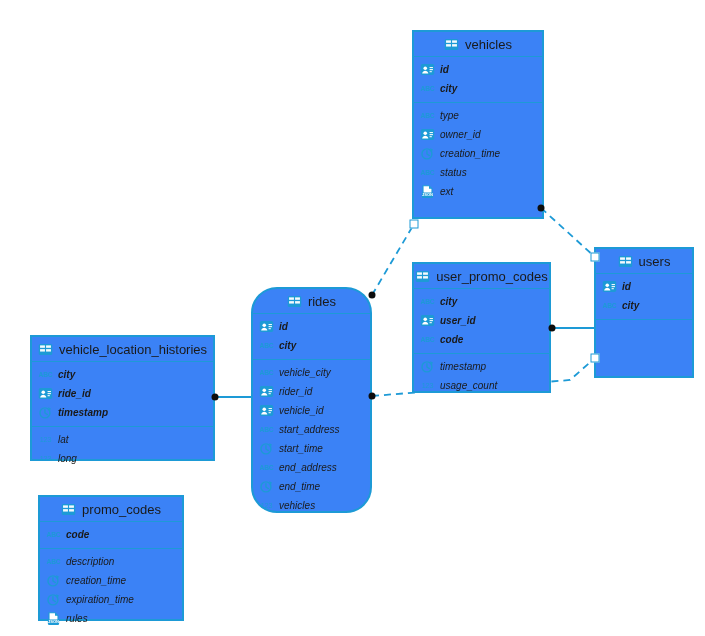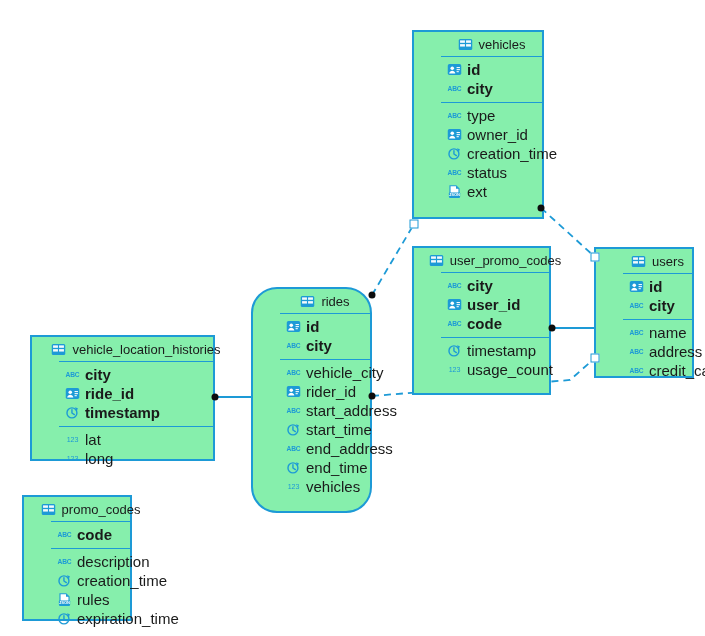--- a/index.html
+++ b/index.html
@@ -24,25 +24,24 @@
   #edges {
     position: absolute;
     left: 0; top: 0;
     width: 705px;
     height: 636px;
     overflow: visible;
     z-index: 1;
   }
   .table-node {
     position: absolute;
-    background: #86efac;
+    background: #3b82f6;
     border: 2px solid #1d9ad6;
     box-sizing: border-box;
     z-index: 2;
-    padding-left: 27px;
   }
   .tbl-header {
     display: flex;
     align-items: center;
     justify-content: center;
     gap: 6px;
     height: 25px;
     border-bottom: 1px solid #1d9ad6;
     padding: 0 6px;
     box-sizing: border-box;
@@ -61,22 +60,23 @@
   .col-row {
     display: flex;
     align-items: center;
     gap: 5px;
     height: 19px;
     padding: 0 6px;
     box-sizing: border-box;
     white-space: nowrap;
   }
   .col-name {
-    font-size: 15px;
+    font-size: 10px;
     color: #1a1a1a;
+    font-style: italic;
   }
   .col-row.is-pk .col-name {
     font-weight: bold;
   }
   .ic {
     width: 15px;
     height: 15px;
     flex: 0 0 15px;
     display: block;
   }
@@ -195,21 +195,21 @@
                 <path d="M3.2 1.8h6.4l3.2 3.2v9.2H3.2z" fill="#ffffff" stroke="#1d9ad6" stroke-width="1.2"></path>
                 <path d="M9.6 1.8l3.2 3.2H9.6z" fill="#1d9ad6"></path>
                 <rect x="2.0" y="9.0" width="12.0" height="5.4" rx="0.8" fill="#1d9ad6"></rect>
                 <text x="8" y="13.3" font-family="Liberation Sans, sans-serif" font-size="4.4" font-weight="bold" fill="#ffffff" text-anchor="middle" letter-spacing="-0.1">JSON</text>
               </svg>
             </span>
             <span class="col-name">ext</span>
           </div>
         </div>
       </div>
-      <div class="table-node" style="left: 412px; top: 246px; width: 139px; height: 149px;">
+      <div class="table-node" style="left: 412px; top: 262px; width: 139px; height: 131px;">
         <div class="tbl-header">
           <span>
             <svg class="ic" viewBox="0 0 16 16">
               <rect x="0.8" y="2.2" width="14.4" height="11.6" rx="1.6" fill="#1d9ad6"></rect>
               <rect x="2.2" y="3.6" width="5.2" height="2.6" fill="#ffffff" opacity="0.95"></rect>
               <rect x="8.6" y="3.6" width="5.2" height="2.6" fill="#ffffff" opacity="0.95"></rect>
               <rect x="2.2" y="7.6" width="5.2" height="2.6" fill="#ffffff" opacity="0.95"></rect>
               <rect x="8.6" y="7.6" width="5.2" height="2.6" fill="#ffffff" opacity="0.95"></rect>
             </svg>
           </span>
@@ -296,46 +296,20 @@
           </div>
           <div class="col-row is-pk">
             <span>
               <svg class="ic" viewBox="0 0 16 16">
                 <text x="8" y="10.6" font-family="Liberation Sans, sans-serif" font-size="7.1" font-weight="bold" fill="#1d9ad6" text-anchor="middle" letter-spacing="-0.2">ABC</text>
               </svg>
             </span>
             <span class="col-name">city</span>
           </div>
         </div>
-        <div class="tbl-section">
-          <div class="col-row">
-            <span>
-              <svg class="ic" viewBox="0 0 16 16">
-                <text x="8" y="10.6" font-family="Liberation Sans, sans-serif" font-size="7.1" font-weight="bold" fill="#1d9ad6" text-anchor="middle" letter-spacing="-0.2">ABC</text>
-              </svg>
-            </span>
-            <span class="col-name">name</span>
-          </div>
-          <div class="col-row">
-            <span>
-              <svg class="ic" viewBox="0 0 16 16">
-                <text x="8" y="10.6" font-family="Liberation Sans, sans-serif" font-size="7.1" font-weight="bold" fill="#1d9ad6" text-anchor="middle" letter-spacing="-0.2">ABC</text>
-              </svg>
-            </span>
-            <span class="col-name">address</span>
-          </div>
-          <div class="col-row">
-            <span>
-              <svg class="ic" viewBox="0 0 16 16">
-                <text x="8" y="10.6" font-family="Liberation Sans, sans-serif" font-size="7.1" font-weight="bold" fill="#1d9ad6" text-anchor="middle" letter-spacing="-0.2">ABC</text>
-              </svg>
-            </span>
-            <span class="col-name">credit_card</span>
-          </div>
-        </div>
       </div>
       <div class="table-node" style="left: 251px; top: 287px; width: 121px; height: 226px; border-radius: 26px;">
         <div class="tbl-header">
           <span>
             <svg class="ic" viewBox="0 0 16 16">
               <rect x="0.8" y="2.2" width="14.4" height="11.6" rx="1.6" fill="#1d9ad6"></rect>
               <rect x="2.2" y="3.6" width="5.2" height="2.6" fill="#ffffff" opacity="0.95"></rect>
               <rect x="8.6" y="3.6" width="5.2" height="2.6" fill="#ffffff" opacity="0.95"></rect>
               <rect x="2.2" y="7.6" width="5.2" height="2.6" fill="#ffffff" opacity="0.95"></rect>
               <rect x="8.6" y="7.6" width="5.2" height="2.6" fill="#ffffff" opacity="0.95"></rect>
@@ -384,20 +358,33 @@
                 <rect x="10.2" y="5.4" width="3.6" height="1.1" fill="#ffffff"></rect>
                 <rect x="10.2" y="7.6" width="3.6" height="1.1" fill="#ffffff"></rect>
                 <rect x="10.2" y="9.8" width="2.4" height="1.1" fill="#ffffff"></rect>
               </svg>
             </span>
             <span class="col-name">rider_id</span>
           </div>
           <div class="col-row">
             <span>
               <svg class="ic" viewBox="0 0 16 16">
+                <rect x="0.8" y="2.2" width="14.4" height="11.6" rx="1.8" fill="#1d9ad6"></rect>
+                <circle cx="5.6" cy="6.6" r="1.9" fill="#ffffff"></circle>
+                <path d="M2.3 12.2c0.4-2.0 1.8-2.9 3.3-2.9s2.9 0.9 3.3 2.9z" fill="#ffffff"></path>
+                <rect x="10.2" y="5.4" width="3.6" height="1.1" fill="#ffffff"></rect>
+                <rect x="10.2" y="7.6" width="3.6" height="1.1" fill="#ffffff"></rect>
+                <rect x="10.2" y="9.8" width="2.4" height="1.1" fill="#ffffff"></rect>
+              </svg>
+            </span>
+            <span class="col-name">vehicle_id</span>
+          </div>
+          <div class="col-row">
+            <span>
+              <svg class="ic" viewBox="0 0 16 16">
                 <text x="8" y="10.6" font-family="Liberation Sans, sans-serif" font-size="7.1" font-weight="bold" fill="#1d9ad6" text-anchor="middle" letter-spacing="-0.2">ABC</text>
               </svg>
             </span>
             <span class="col-name">start_address</span>
           </div>
           <div class="col-row">
             <span>
               <svg class="ic" viewBox="0 0 16 16">
                 <circle cx="7.4" cy="8.4" r="5.3" fill="none" stroke="#1d9ad6" stroke-width="1.5"></circle>
                 <path d="M7.4 4.9v3.6l2.6 1.7" fill="none" stroke="#1d9ad6" stroke-width="1.5" stroke-linecap="round"></path>
@@ -492,21 +479,21 @@
           <div class="col-row">
             <span>
               <svg class="ic" viewBox="0 0 16 16">
                 <text x="8" y="10.8" font-family="Liberation Sans, sans-serif" font-size="7.6" fill="#1d9ad6" text-anchor="middle" letter-spacing="-0.2">123</text>
               </svg>
             </span>
             <span class="col-name">long</span>
           </div>
         </div>
       </div>
-      <div class="table-node" style="left: 22px; top: 495px; width: 110px; height: 126px;">
+      <div class="table-node" style="left: 38px; top: 495px; width: 146px; height: 126px;">
         <div class="tbl-header">
           <span>
             <svg class="ic" viewBox="0 0 16 16">
               <rect x="0.8" y="2.2" width="14.4" height="11.6" rx="1.6" fill="#1d9ad6"></rect>
               <rect x="2.2" y="3.6" width="5.2" height="2.6" fill="#ffffff" opacity="0.95"></rect>
               <rect x="8.6" y="3.6" width="5.2" height="2.6" fill="#ffffff" opacity="0.95"></rect>
               <rect x="2.2" y="7.6" width="5.2" height="2.6" fill="#ffffff" opacity="0.95"></rect>
               <rect x="8.6" y="7.6" width="5.2" height="2.6" fill="#ffffff" opacity="0.95"></rect>
             </svg>
           </span>
@@ -537,37 +524,37 @@
                 <circle cx="7.4" cy="8.4" r="5.3" fill="none" stroke="#1d9ad6" stroke-width="1.5"></circle>
                 <path d="M7.4 4.9v3.6l2.6 1.7" fill="none" stroke="#1d9ad6" stroke-width="1.5" stroke-linecap="round"></path>
                 <path d="M10.6 2.3l3.1 1.1-1.1 3.0z" fill="#1d9ad6"></path>
               </svg>
             </span>
             <span class="col-name">creation_time</span>
           </div>
           <div class="col-row">
             <span>
               <svg class="ic" viewBox="0 0 16 16">
+                <circle cx="7.4" cy="8.4" r="5.3" fill="none" stroke="#1d9ad6" stroke-width="1.5"></circle>
+                <path d="M7.4 4.9v3.6l2.6 1.7" fill="none" stroke="#1d9ad6" stroke-width="1.5" stroke-linecap="round"></path>
+                <path d="M10.6 2.3l3.1 1.1-1.1 3.0z" fill="#1d9ad6"></path>
+              </svg>
+            </span>
+            <span class="col-name">expiration_time</span>
+          </div>
+          <div class="col-row">
+            <span>
+              <svg class="ic" viewBox="0 0 16 16">
                 <path d="M3.2 1.8h6.4l3.2 3.2v9.2H3.2z" fill="#ffffff" stroke="#1d9ad6" stroke-width="1.2"></path>
                 <path d="M9.6 1.8l3.2 3.2H9.6z" fill="#1d9ad6"></path>
                 <rect x="2.0" y="9.0" width="12.0" height="5.4" rx="0.8" fill="#1d9ad6"></rect>
                 <text x="8" y="13.3" font-family="Liberation Sans, sans-serif" font-size="4.4" font-weight="bold" fill="#ffffff" text-anchor="middle" letter-spacing="-0.1">JSON</text>
               </svg>
             </span>
             <span class="col-name">rules</span>
-          </div>
-          <div class="col-row">
-            <span>
-              <svg class="ic" viewBox="0 0 16 16">
-                <circle cx="7.4" cy="8.4" r="5.3" fill="none" stroke="#1d9ad6" stroke-width="1.5"></circle>
-                <path d="M7.4 4.9v3.6l2.6 1.7" fill="none" stroke="#1d9ad6" stroke-width="1.5" stroke-linecap="round"></path>
-                <path d="M10.6 2.3l3.1 1.1-1.1 3.0z" fill="#1d9ad6"></path>
-              </svg>
-            </span>
-            <span class="col-name">expiration_time</span>
           </div>
         </div>
       </div>
     </div>
   <div id="markers">
       <div class="dot" style="left: 372px; top: 295px;"></div>
       <div class="sq" style="left: 414px; top: 224px;"></div>
       <div class="dot" style="left: 541px; top: 208px;"></div>
       <div class="sq" style="left: 595px; top: 257px;"></div>
       <div class="dot" style="left: 552px; top: 328px;"></div>

